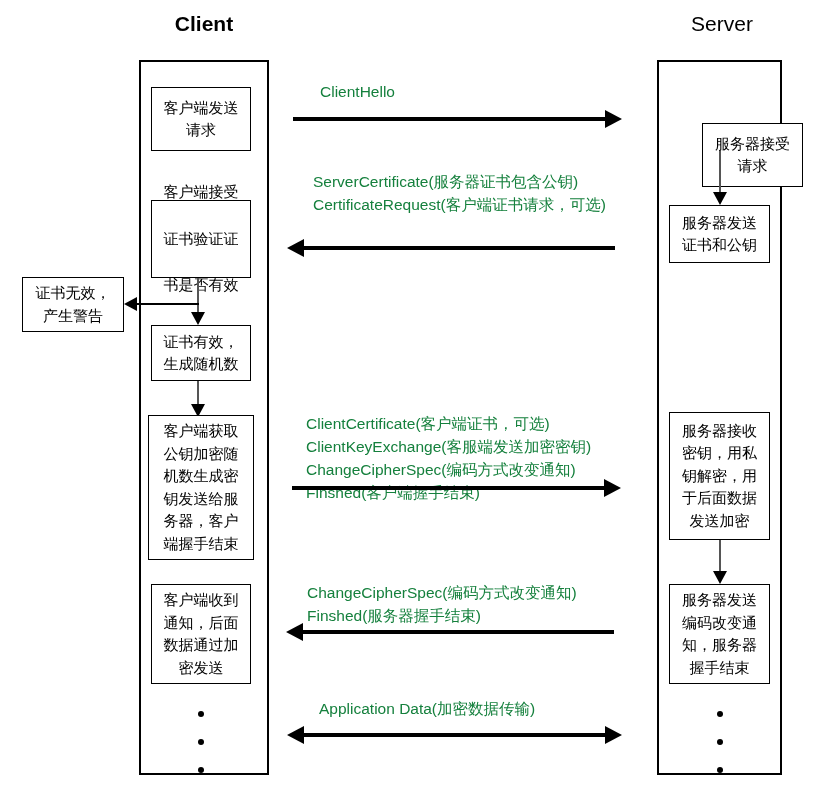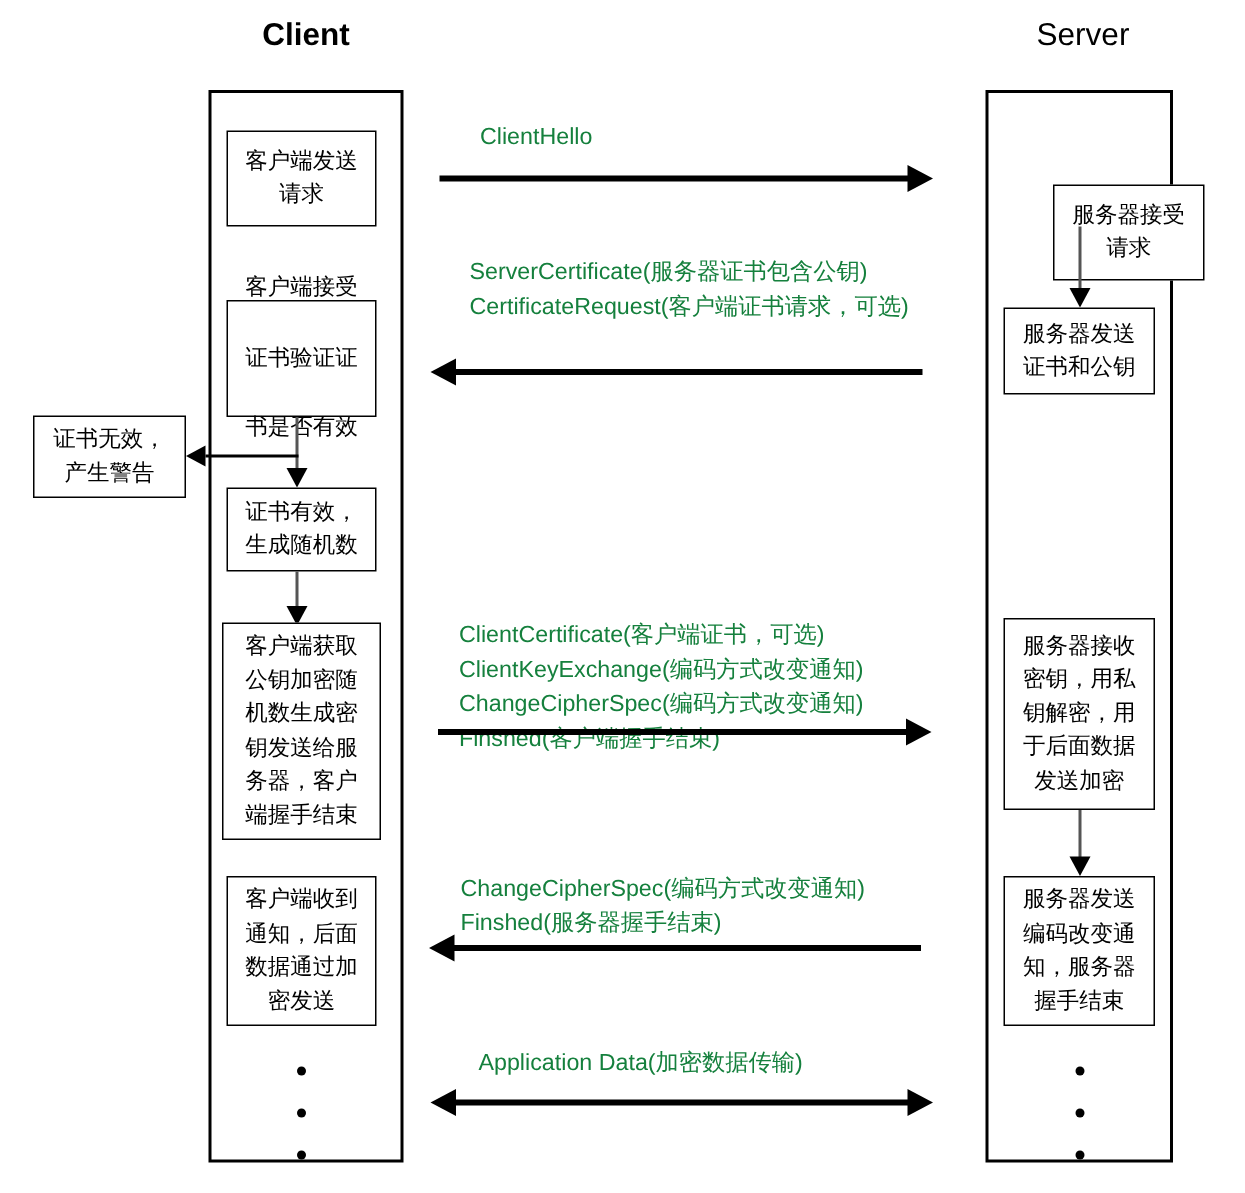--- a/index.html
+++ b/index.html
@@ -216,21 +216,21 @@
 
   <div class="msg-label" style="left:313px; top:171px;">
     <span class="ln">ServerCertificate(服务器证书包含公钥)</span>
     <span class="ln">CertificateRequest(客户端证书请求，可选)</span>
   </div>
   <div class="hline" style="left:301px; top:246px; width:314px;"></div>
   <div class="arrow-head ah-left" style="left:287px; top:239px;"></div>
 
   <div class="msg-label" style="left:306px; top:413px;">
     <span class="ln">ClientCertificate(客户端证书，可选)</span>
-    <span class="ln">ClientKeyExchange(编码方式改变通知)</span>
+    <span class="ln">ClientKeyExchange(客服端发送加密密钥)</span>
     <span class="ln">ChangeCipherSpec(编码方式改变通知)</span>
     <span class="ln">Finshed(客户端握手结束)</span>
   </div>
   <div class="hline" style="left:292px; top:486px; width:314px;"></div>
   <div class="arrow-head ah-right" style="left:604px; top:479px;"></div>
 
   <div class="msg-label" style="left:307px; top:582px;">
     <span class="ln">ChangeCipherSpec(编码方式改变通知)</span>
     <span class="ln">Finshed(服务器握手结束)</span>
   </div>

